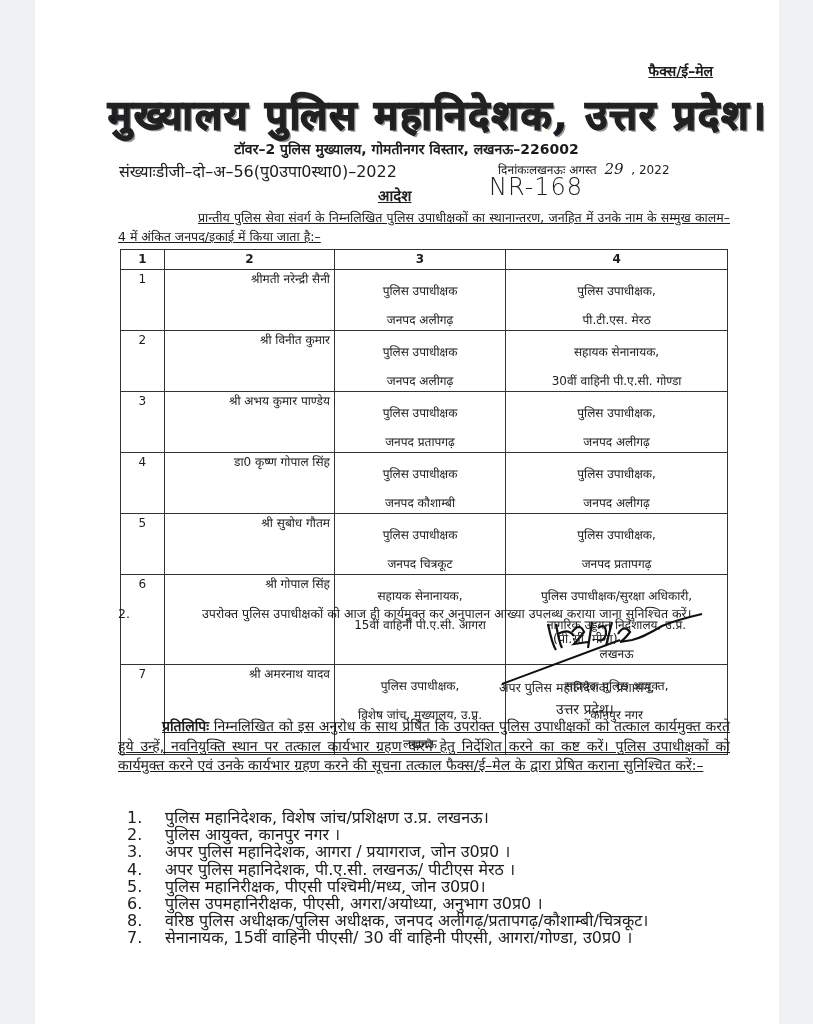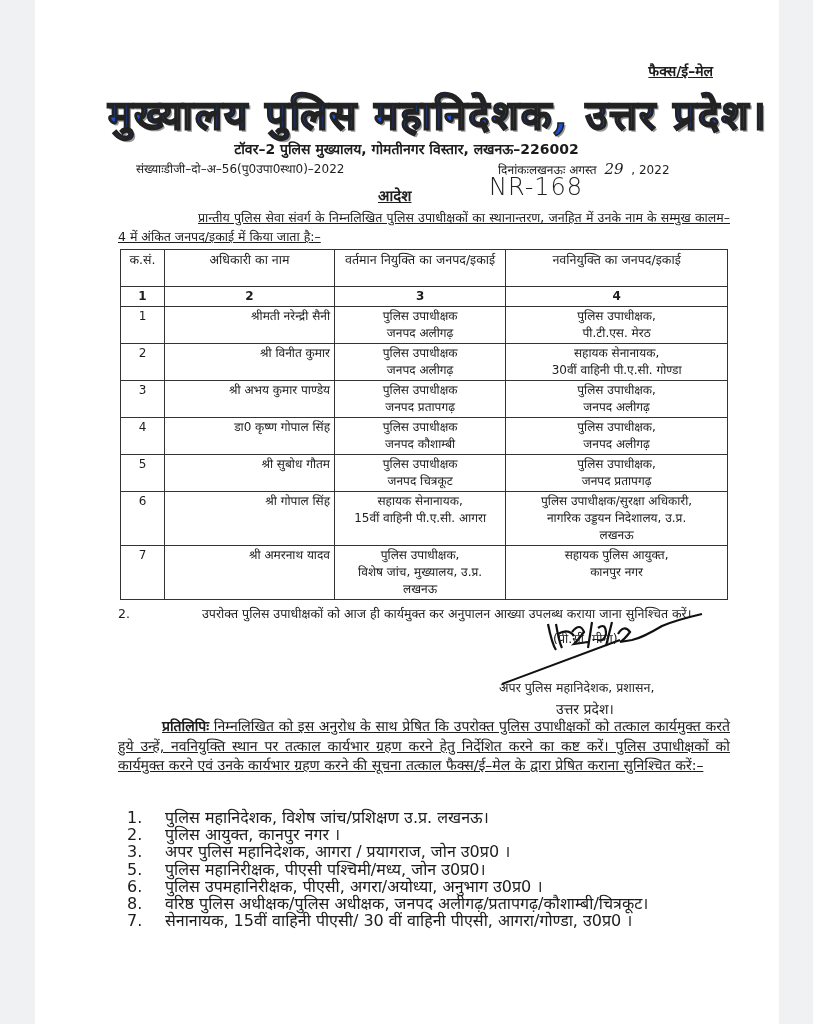--- a/index.html
+++ b/index.html
@@ -10,26 +10,26 @@
     color: #1c1c1c;
     position: relative;
   }
   .s { position: absolute; left: 35px; top: 0; width: 744px; height: 1024px; background: #ffffff; }
   .abs { position: absolute; white-space: nowrap; }
   .fax { right: 100px; top: 61px; font-size: 14px; font-weight: bold; text-decoration: underline; }
   .masthead {
     left: 108px; top: 86px; width: 620px; text-align: center;
     font-family: "DejaVu Serif", "Liberation Serif", serif;
     font-size: 40px; font-weight: bold; letter-spacing: 2px;
-    color: #1d4ed8;
+    color: #0f172a;
     -webkit-text-stroke: 1.6px #222;
     text-shadow: 2px 2px 0 #999;
   }
   .address { left: 0; width: 813px; text-align: center; top: 139px; font-size: 14px; font-weight: bold; }
-  .ref { left: 136px; top: 160px; font-size: 12px; }
+  .ref { left: 119px; top: 160px; font-size: 16px; }
   .date { left: 498px; top: 160px; font-size: 12px; }
   .date .hw { font-family: "DejaVu Serif", serif; font-size: 15px; font-style: italic; margin: 8px 4px; }
   .order-title { left: 378px; top: 185px; font-size: 15px; font-weight: bold; text-decoration: underline; }
   .nr { left: 489px; top: 173px; font-size: 24px; font-family: "DejaVu Sans", sans-serif; font-weight: 300; letter-spacing: 1px; color: #222; transform: scaleY(1.05); }
   .para {
     position: absolute; left: 118px; width: 612px; font-size: 12.5px; line-height: 19px;
     text-align: justify; white-space: normal;
   }
   .para .indent { display: inline-block; width: 80px; }
   .intro { top: 208px; text-decoration: underline; }
@@ -42,21 +42,21 @@
   }
   table.transfers th { font-weight: normal; font-size: 12.5px; }
   .c1 { width: 35px; text-align: center; }
   .c2 { width: 162px; text-align: right; }
   .c3 { width: 163px; text-align: center; }
   .c4 { width: 214px; text-align: center; }
   tr.hdr th { height: 34px; }
   tr.nums td { font-weight: bold; text-align: center; height: 15px; }
   tr.row td { height: 34px; }
   tr.row.tall td { height: 51px; }
-  .cell-line { display: block; }
+  .cell-line { display: block; margin-top: 12px; }
   .point2 { top: 604px; }
   .point2 .num { display: inline-block; width: 84px; }
   .sig-scribble { position: absolute; left: 500px; top: 612px; width: 210px; height: 80px; }
   .sig-name { left: 553px; top: 630px; font-size: 12.5px; }
   .sig-desig { left: 499px; top: 679px; font-size: 12.5px; }
   .sig-state { left: 556px; top: 699px; font-size: 14px; }
   .copy { top: 717px; font-size: 14px; line-height: 19.5px; text-decoration: underline; }
   .copy b { font-weight: bold; }
   ol.recipients {
     position: absolute; left: 118px; top: 805px; margin: 4px; padding: 0; list-style: none;
@@ -79,26 +79,20 @@
   <span class="hw">29</span>
   <span>, 2022</span>
 </div>
 <div class="abs order-title">आदेश</div>
 <div class="abs nr">NR-168</div>
 
 <div class="para intro"><span class="indent"></span><span>प्रान्तीय पुलिस सेवा संवर्ग के निम्नलिखित पुलिस उपाधीक्षकों का स्थानान्तरण, जनहित में उनके नाम के सम्मुख कालम–4 में अंकित जनपद/इकाई में किया जाता है:–</span></div>
 
 <table class="transfers">
   <thead>
-    <tr class="hdr">
-      <th class="c1">क.सं.</th>
-      <th class="c2" style="text-align:center">अधिकारी का नाम</th>
-      <th class="c3">वर्तमान नियुक्ति का जनपद/इकाई</th>
-      <th class="c4">नवनियुक्ति का जनपद/इकाई</th>
-    </tr>
     <tr class="nums">
       <td>1</td>
       <td>2</td>
       <td>3</td>
       <td>4</td>
     </tr>
   </thead>
   <tbody id="rows">
       <tr class="row">
         <td class="c1">1</td>
@@ -201,17 +195,18 @@
 <div class="abs sig-name">(पी.सी. मीना)</div>
 <div class="abs sig-desig">अपर पुलिस महानिदेशक, प्रशासन,</div>
 <div class="abs sig-state">उत्तर प्रदेश।</div>
 
 <div class="para copy"><span class="indent" style="width:44px"></span><b>प्रतिलिपिः</b> <span>निम्नलिखित को इस अनुरोध के साथ प्रेषित कि उपरोक्त पुलिस उपाधीक्षकों को तत्काल कार्यमुक्त करते हुये उन्हें, नवनियुक्ति स्थान पर तत्काल कार्यभार ग्रहण करने हेतु निर्देशित करने का कष्ट करें। पुलिस उपाधीक्षकों को कार्यमुक्त करने एवं उनके कार्यभार ग्रहण करने की सूचना तत्काल फैक्स/ई–मेल के द्वारा प्रेषित कराना सुनिश्चित करें:–</span></div>
 
 <ol class="recipients" id="recipients">
     <li><span class="n">1.</span><span>पुलिस महानिदेशक, विशेष जांच/प्रशिक्षण उ.प्र. लखनऊ।</span></li>
     <li><span class="n">2.</span><span>पुलिस आयुक्त, कानपुर नगर ।</span></li>
     <li><span class="n">3.</span><span>अपर पुलिस महानिदेशक, आगरा / प्रयागराज,  जोन उ0प्र0 ।</span></li>
+    <li><span class="n">4.</span><span>अपर पुलिस महानिदेशक, पी.ए.सी. लखनऊ/ पीटीएस मेरठ ।</span></li>
     <li><span class="n">5.</span><span>पुलिस महानिरीक्षक, पीएसी पश्चिमी/मध्य, जोन उ0प्र0।</span></li>
     <li><span class="n">6.</span><span>पुलिस उपमहानिरीक्षक, पीएसी, अगरा/अयोध्या, अनुभाग उ0प्र0 ।</span></li>
     <li><span class="n">8.</span><span>वरिष्ठ पुलिस अधीक्षक/पुलिस अधीक्षक, जनपद अलीगढ़/प्रतापगढ़/कौशाम्बी/चित्रकूट।</span></li>
     <li><span class="n">7.</span><span>सेनानायक, 15वीं वाहिनी पीएसी/ 30 वीं वाहिनी पीएसी,  आगरा/गोण्डा, उ0प्र0 ।</span></li>
   </ol>
 
 </body></html>

